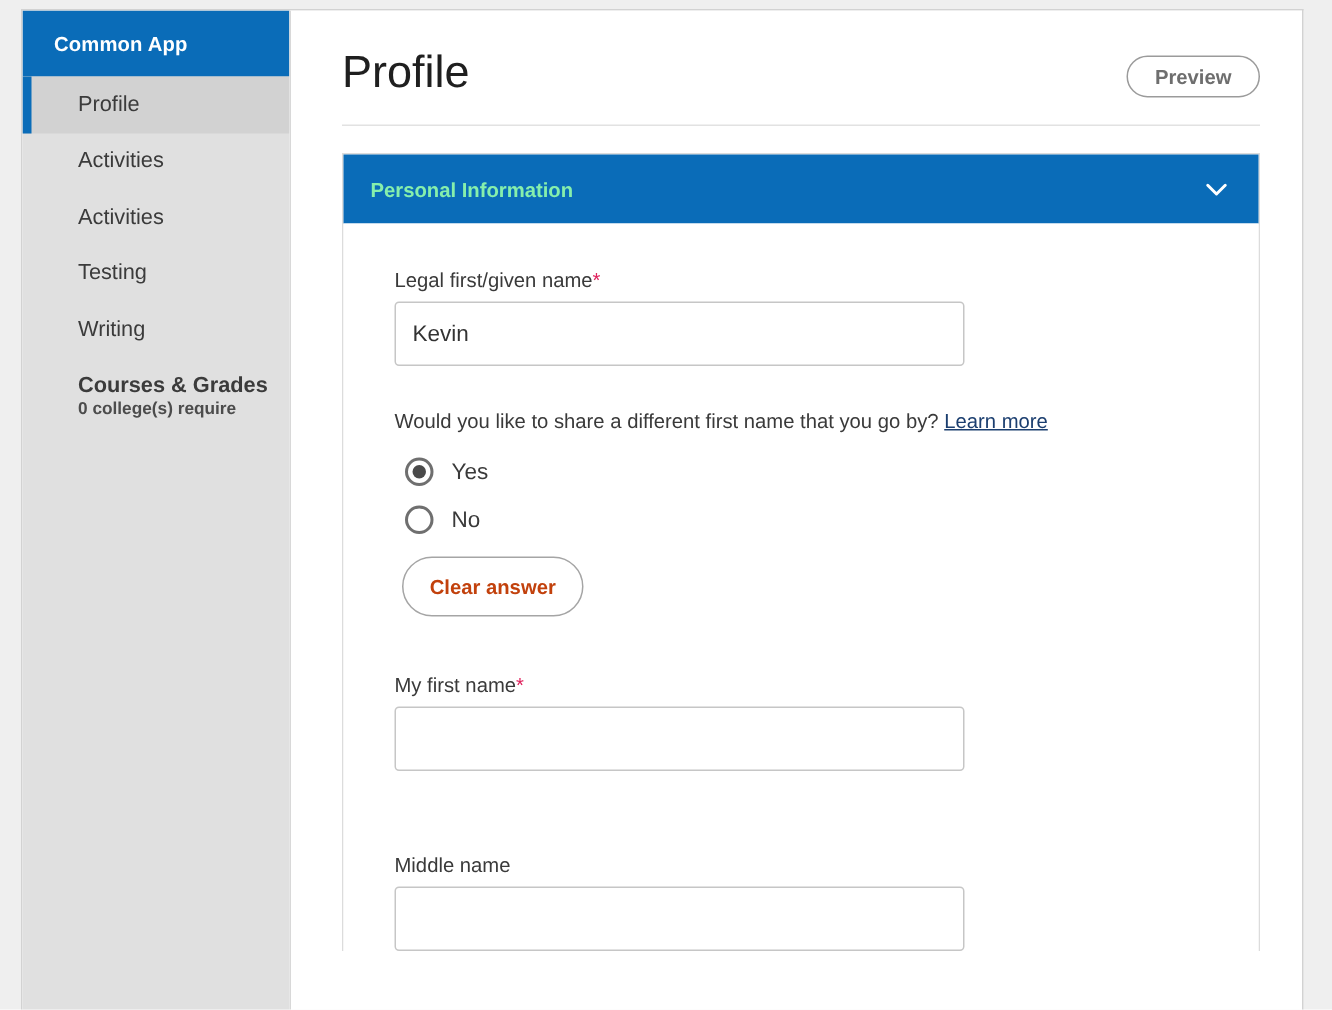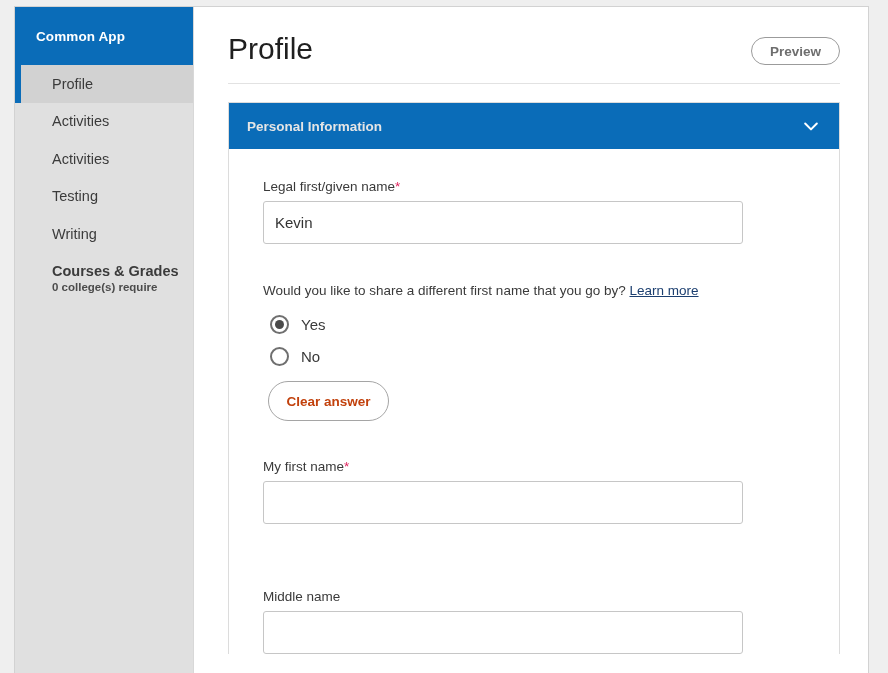--- a/index.html
+++ b/index.html
@@ -32,21 +32,21 @@
   .sidebar {
     position: absolute;
     left: 0;
     top: 0;
     width: 178px;
     height: 667px;
     background: #e0e0e0;
     box-sizing: border-box;
   }
   .sidebar-brand {
-    height: 58px;
+    height: 44px;
     background: #0a6cb8;
     color: #ffffff;
     font-size: 13.5px;
     font-weight: bold;
     display: flex;
     align-items: center;
     padding-left: 21px;
     box-sizing: border-box;
     letter-spacing: 0.1px;
   }
@@ -156,21 +156,21 @@
     border: 1px solid #dcdcdc;
     border-bottom: none;
     box-sizing: border-box;
   }
   .section-header {
     background: #0a6cb8;
     height: 46px;
     display: flex;
     align-items: center;
     padding: 0 18px 0 18px;
-    color: #e5e5e5;
+    color: #86efac;
     font-size: 13.5px;
     font-weight: bold;
     cursor: pointer;
     box-sizing: border-box;
   }
   .section-header .spacer { flex: 1; }
   .chevron {
     width: 20px;
     height: 20px;
     display: block;
@@ -182,32 +182,32 @@
 
   .field-label {
     font-size: 13.5px;
     color: #3a3a3a;
     margin-bottom: 7px;
   }
   .req {
     color: #e0245e;
   }
   .text-input {
-    width: 480px;
+    width: 380px;
     height: 43px;
     border: 1px solid #c6c6c6;
     border-radius: 3px;
     box-sizing: border-box;
     font-size: 15px;
     color: #333;
     padding: 0 11px;
     font-family: "Liberation Sans", sans-serif;
     background: #ffffff;
   }
-  .field-block { margin-bottom: 39px; }
+  .field-block { margin-bottom: 29px; }
 
   .question-text {
     font-size: 13.5px;
     color: #3a3a3a;
     margin-bottom: 10px;
   }
   .learn-link {
     color: #1b3e6f;
     text-decoration: underline;
     cursor: pointer;

